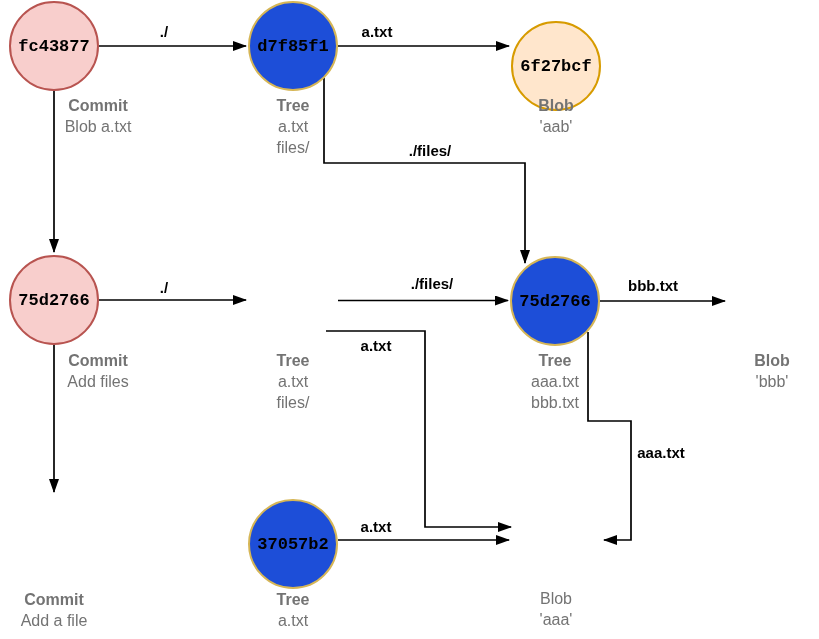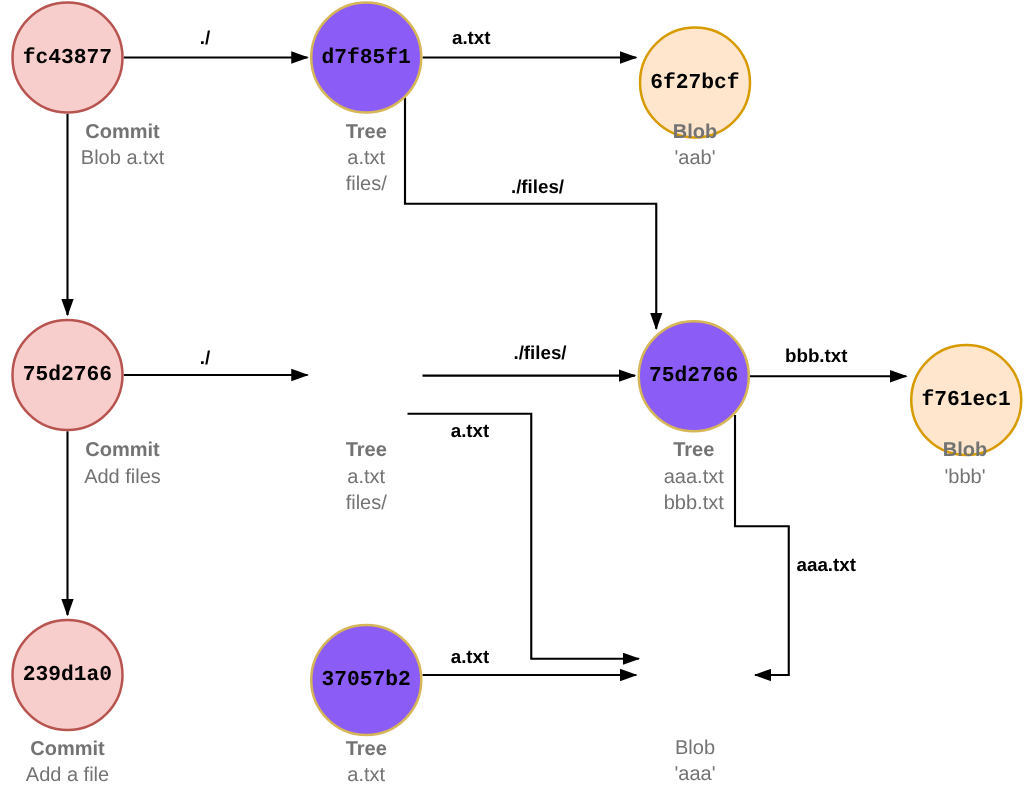--- a/index.html
+++ b/index.html
@@ -7,21 +7,21 @@
     position:relative; width:819px; height:639px; background:#ffffff;
     font-family:"Liberation Sans", sans-serif; overflow:hidden;
   }
   .edges { position:absolute; left:0; top:0; width:819px; height:639px; }
   .node {
     position:absolute; width:90px; height:90px; border-radius:50%;
     box-sizing:border-box; border:2px solid #000;
     display:flex; align-items:center; justify-content:center;
   }
   .node--commit { background:#f8cecc; border-color:#b85450; }
-  .node--tree   { background:#8b5cf6; border-color:#d6b656; }
+  .node--tree   { background:#1d4ed8; border-color:#d6b656; }
   .node--blob   { background:#ffe6cc; border-color:#d79b00;margin-top:20px; }
   .node-id {
     font-family:"Liberation Mono","DejaVu Sans Mono",monospace;
     font-size:17px; font-weight:bold; color:#000000; white-space:nowrap;
   }
   .caption {
     position:absolute; transform:translateX(-50%);
     text-align:center; font-size:16px; line-height:21px; color:#737373;
     white-space:nowrap;
   }
@@ -102,31 +102,25 @@
 
   <div class="node node--tree" style="left:510px;top:256px">
     <span class="node-id">75d2766</span>
   </div>
   <div class="caption" style="left:555px;top:350px">
     <div class="t">Tree</div>
     <div class="l">aaa.txt</div>
     <div class="l">bbb.txt</div>
   </div>
 
-  <div class="node node--blob" style="left:728px;top:255px">
-    <span class="node-id">f761ec1</span>
-  </div>
   <div class="caption" style="left:772px;top:350px">
     <div class="t">Blob</div>
     <div class="l">'bbb'</div>
   </div>
 
-  <div class="node node--commit" style="left:9px;top:495px">
-    <span class="node-id">239d1a0</span>
-  </div>
   <div class="caption" style="left:54px;top:589px">
     <div class="t">Commit</div>
     <div class="l">Add a file</div>
   </div>
 
   <div class="node node--tree" style="left:248px;top:499px">
     <span class="node-id">37057b2</span>
   </div>
   <div class="caption" style="left:293px;top:589px">
     <div class="t">Tree</div>

